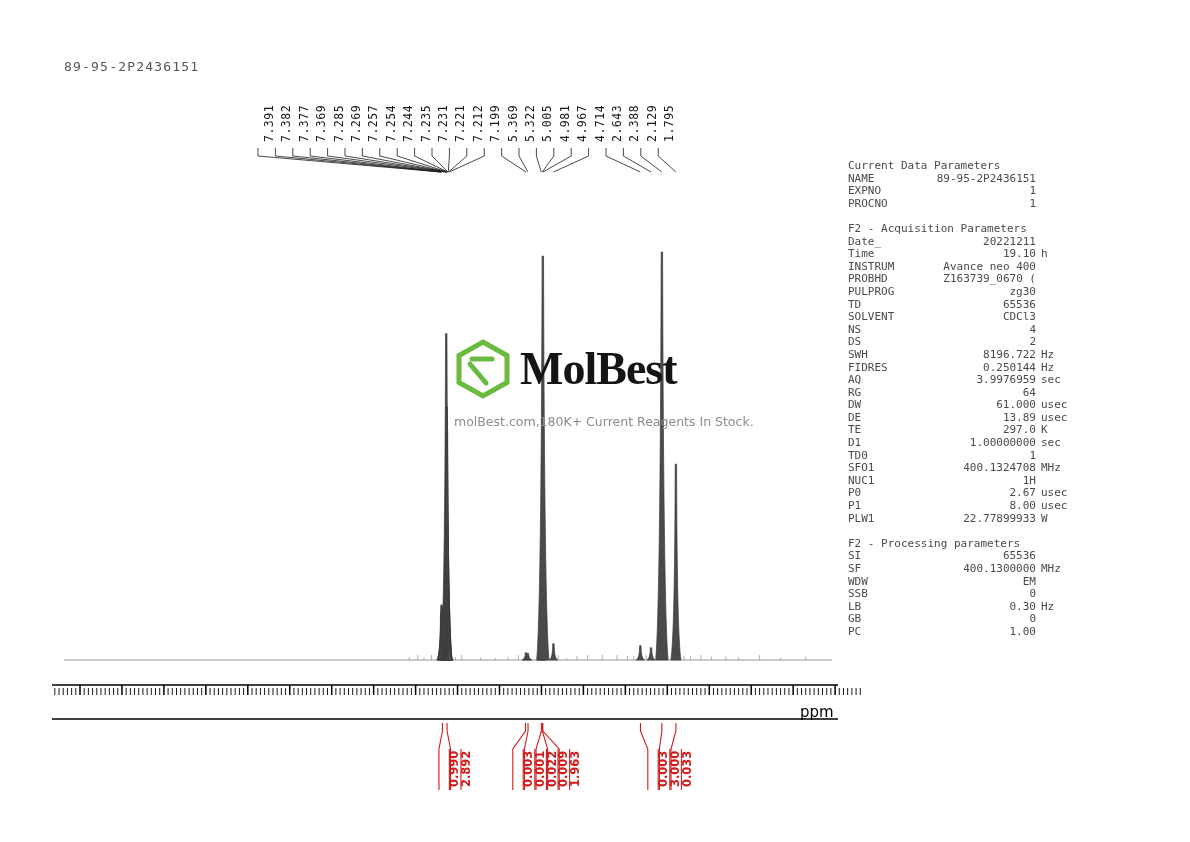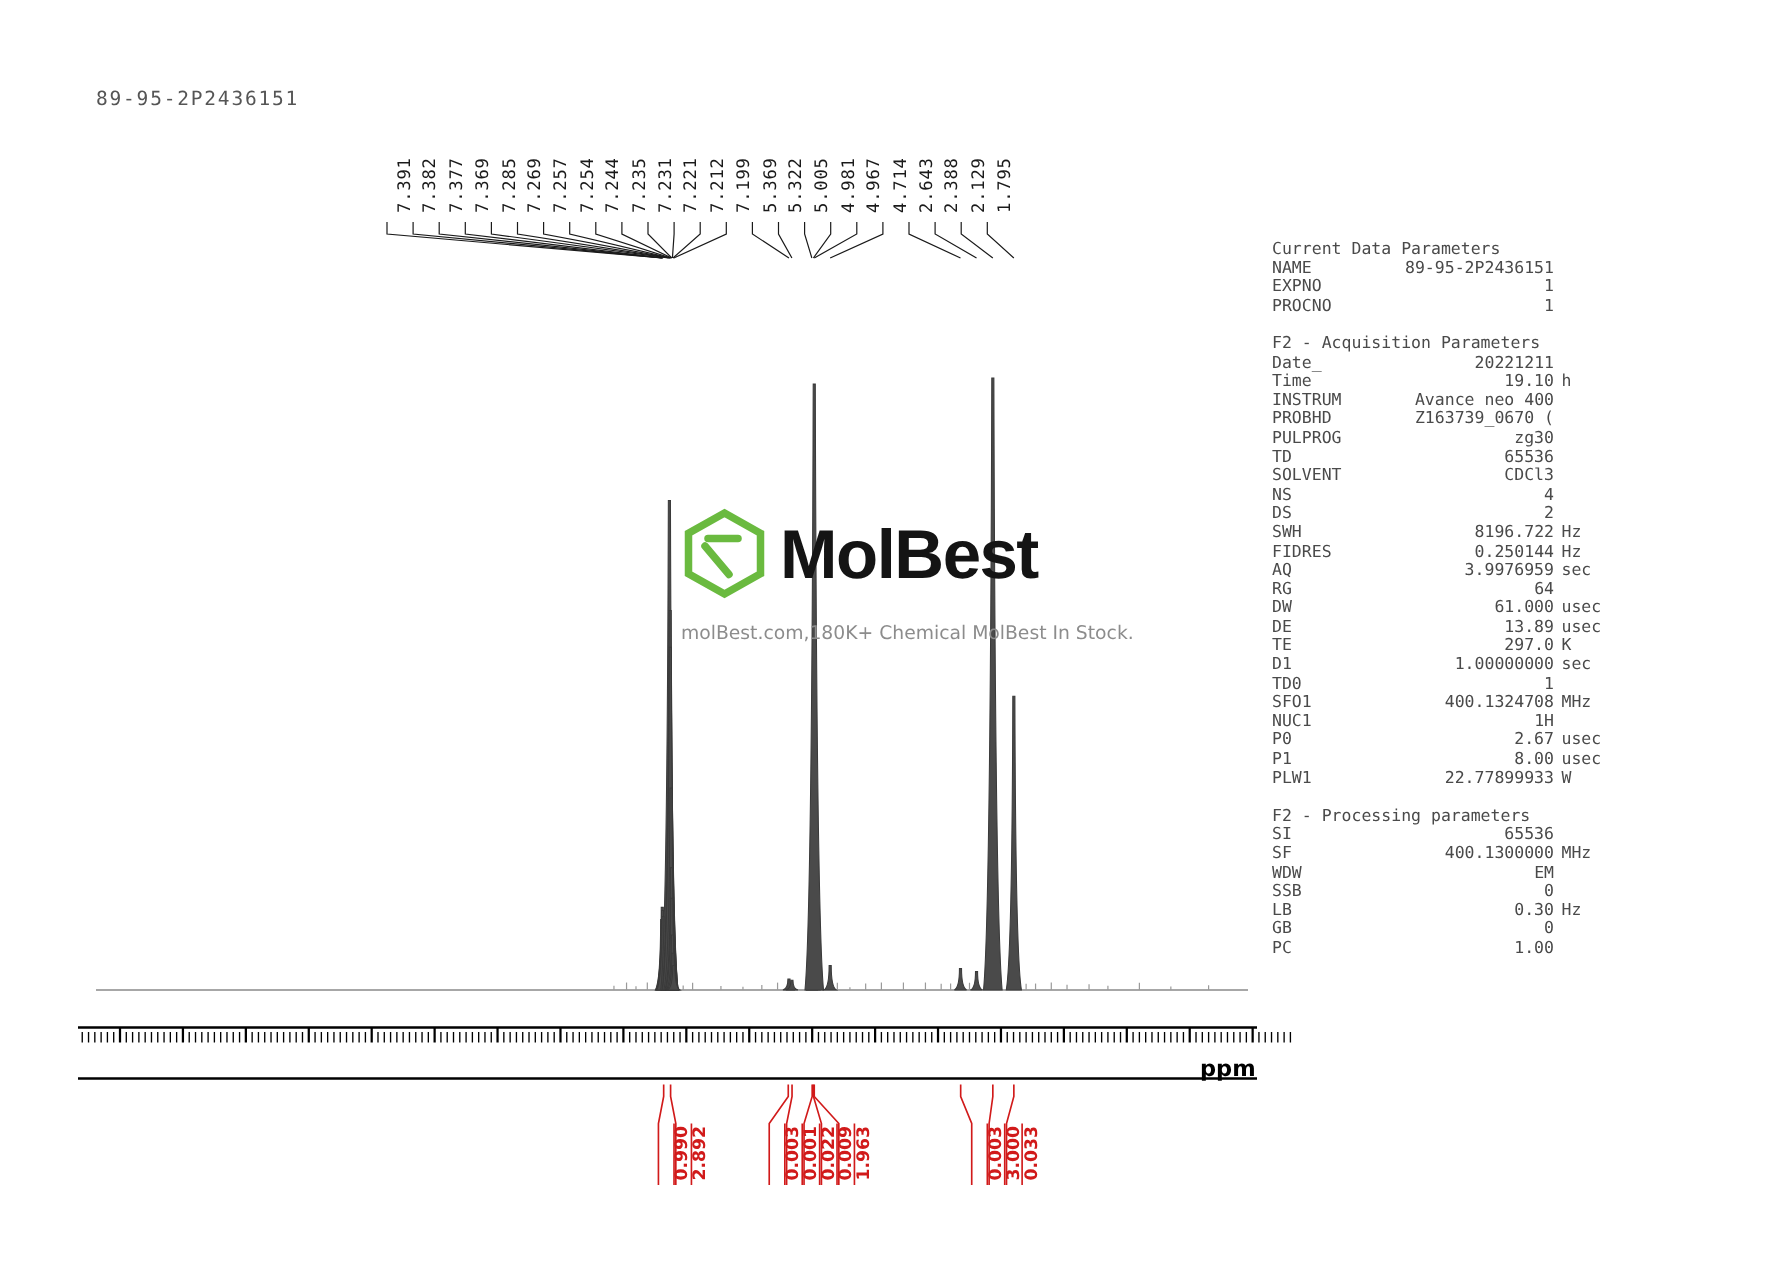--- a/index.html
+++ b/index.html
@@ -44,21 +44,21 @@
   .params .pgap{display:block;height:12.6px;}
 
   
   .bruker{position:absolute;left:860px;top:48px;width:170px;height:105px;}
   .bruker svg{display:block;}
 
   
   .molbest{position:absolute;left:452px;top:336px;width:300px;height:95px;}
   .mb-row{display:flex;align-items:center;height:66px;}
   .mb-word{
-    font-family:Liberation Sans, sans-serif;
+    font-family:Liberation Serif, serif;
     font-size:46px;font-weight:700;color:#141414;
     letter-spacing:-1px;margin-left:6px;line-height:1;
   }
   .mb-tag{
     font-family:"DejaVu Sans",sans-serif;
     font-size:12.5px;color:#8c8c8c;margin-top:12px;margin-left:2px;white-space:nowrap;
   }
 
   
   .spectrum{position:absolute;left:0px;top:230px;width:900px;height:440px;}
@@ -67,21 +67,21 @@
   .axis{position:absolute;left:0;top:0;width:1190px;height:842px;}
   .axlabel{
     position:absolute;
     font-family:"DejaVu Sans",sans-serif;
     font-size:15px;font-weight:700;color:#000;
     transform:translateX(-50%);white-space:nowrap;
   }
   .ppmtext{
     position:absolute;left:800px;top:703px;
     font-family:"DejaVu Sans",sans-serif;
-    font-size:15px;font-weight:700;color:#000;white-space:nowrap;
+    font-size:15px;font-weight:400;color:#000;white-space:nowrap;
   }
 
   
   .integrals{position:absolute;left:0;top:0;width:1190px;height:842px;}
   .ilabel{
     position:absolute;
     font-family:"DejaVu Sans",sans-serif;
     font-size:11.5px;font-weight:700;color:#d11a1a;
     white-space:nowrap;transform-origin:0 0;transform:rotate(-90deg);
   }
@@ -469,16 +469,16 @@
 
   <div class="molbest">
     <div class="mb-row">
       <svg width="62" height="62" viewBox="0 0 62 62">
         <polygon points="31,4 55,17.5 55,44.5 31,58 7,44.5 7,17.5" fill="none" stroke="#6aba3f" stroke-width="5"></polygon>
         <line x1="20" y1="21" x2="40" y2="21" stroke="#6aba3f" stroke-width="5" stroke-linecap="round"></line>
         <line x1="18" y1="26" x2="34" y2="45" stroke="#6aba3f" stroke-width="5" stroke-linecap="round"></line>
       </svg>
       <div class="mb-word">MolBest</div>
     </div>
-    <div class="mb-tag">molBest.com,180K+ Chemical MolBest In Stock.</div>
+    <div class="mb-tag">molBest.com,180K+ Current Reagents In Stock.</div>
   </div>
 
 </div>
 
 </body></html>

